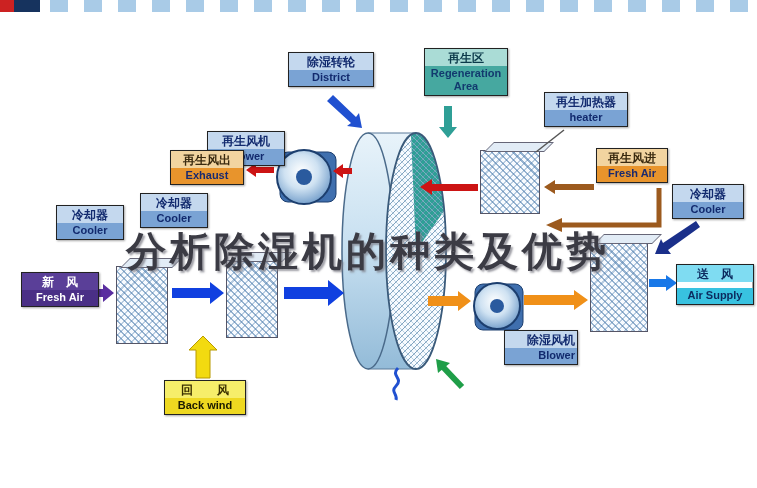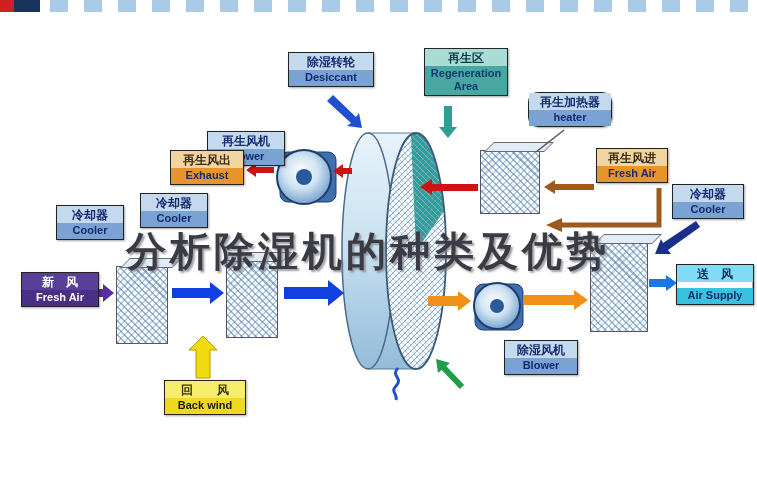--- a/index.html
+++ b/index.html
@@ -21,30 +21,30 @@
   .teal  .zh{background:#aadcd6;color:#0c3a4a;} .teal  .en{background:#46a8a0;color:#123a6e;}
   .orange .zh{background:#f2d4a0;color:#3a2a10;} .orange .en{background:#e8942c;color:#1a2a6e;}
   .purple .zh{background:#5a3f98;color:#ffffff;} .purple .en{background:#4a2f86;color:#ffffff;}
   .cyan  .zh{background:#7fdcf2;color:#0c2a5e;} .cyan  .en{background:#38c2e0;color:#0c2a5e;margin-top:6px;}
   .yellow .zh{background:#f6ee6a;color:#3a3000;} .yellow .en{background:#eed820;color:#1a1a00;}
   .green .zh{background:#3fae64;color:#ffffff;} .green .en{background:#1e9444;color:#eaffea;}
 
   #n-regen-blower{left:207px;top:88px;width:76px;margin-top:43px;}
   #n-desiccant{left:288px;top:52px;width:84px;}
   #n-regen-area{left:424px;top:48px;width:82px;}
-  #n-heater{left:528px;top:92px;width:82px;border-radius:10px;}
+  #n-heater{left:544px;top:92px;width:82px;}
   #n-exhaust{left:170px;top:150px;width:72px;}
   #n-regen-fresh{left:596px;top:148px;width:70px;}
   #n-cool-li{left:140px;top:193px;width:66px;}
   #n-cool-lo{left:56px;top:205px;width:66px;}
   #n-cool-r{left:672px;top:184px;width:70px;}
   #n-fresh{left:21px;top:272px;width:76px;}
   #n-supply{left:676px;top:264px;width:76px;}
   #n-back{left:164px;top:380px;width:80px;}
-  #n-dblower{left:504px;top:340px;width:72px;}
+  #n-dblower{left:504px;top:330px;width:72px;text-align:right;}
   #n-district{left:448px;top:378px;width:126px;}
 
   
   .hx{position:absolute;z-index:10;border:1px solid #556;background-color:#f8fbff;
       background-image:
         repeating-linear-gradient(45deg, rgba(70,120,170,.55) 0 1.5px, transparent 1.5px 5px),
         repeating-linear-gradient(-45deg, rgba(70,120,170,.35) 0 1.5px, transparent 1.5px 5px);}
   .hx::before{content:"";position:absolute;left:3px;top:-9px;width:100%;height:8px;background:#e2ecf6;
       border:1px solid #667;transform:skewX(-45deg);transform-origin:bottom left;}
   #hx1{left:116px;top:266px;width:50px;height:76px;}
@@ -136,21 +136,21 @@
 
     <path d="M398,368 c-8,8 6,10 -2,18 c-6,6 2,8 0,14" stroke="#2050d0" stroke-width="3" fill="none"></path>
   </svg>
 
   <div class="node blue" id="n-regen-blower">
     <div class="zh">再生风机</div>
     <div class="en">Blower</div>
   </div>
   <div class="node blue" id="n-desiccant">
     <div class="zh">除湿转轮</div>
-    <div class="en">Desiccant</div>
+    <div class="en">District</div>
   </div>
   <div class="node teal" id="n-regen-area">
     <div class="zh">再生区</div>
     <div class="en">Regeneration Area</div>
   </div>
   <div class="node blue" id="n-heater">
     <div class="zh">再生加热器</div>
     <div class="en">heater</div>
   </div>
   <div class="node orange" id="n-exhaust">

